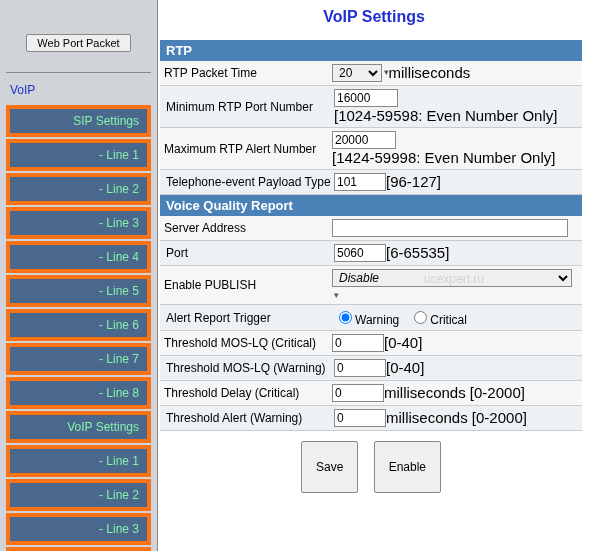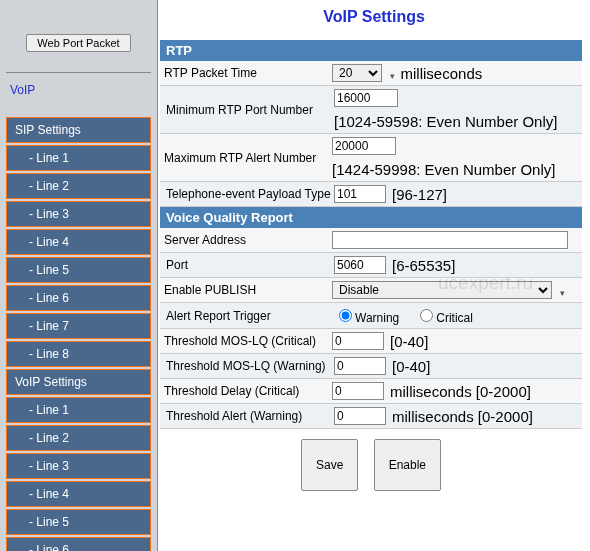--- a/index.html
+++ b/index.html
@@ -24,29 +24,30 @@
     display: block;
     margin: 28px auto 20px auto;
     padding: 2px 10px;
     font-size: 11px;
     background: #efefef;
     border: 1px solid #888;
     border-radius: 2px;
     cursor: pointer;
   }
   .sidebar-hr { border: none; border-top: 1px solid #888; margin: 4px 0 8px 0; }
-  .voip-label { color: #2030d0; font-size: 12px; padding: 2px 4px 20px 4px; }
+  .voip-label { color: #2030d0; font-size: 12px; padding: 2px 4px 8px 4px; }
   .nav-item, .nav-sub {
     background: #4a688c;
-    color: #ffffff;
+    color: #86efac;
     padding: 5px 8px;
     margin-bottom: 2px;
     font-size: 12px;
-    border: 1px solid #f97316;
+    border: 4px solid #f97316;
     cursor: pointer;
+    text-align: right;
   }
   .nav-sub { padding-left: 22px; }
   .main {
     flex: 1;
     padding: 0;
     position: relative;
   }
   .page-title {
     text-align: center;
     color: #2030d0;
@@ -67,57 +68,57 @@
   .row {
     display: flex;
     align-items: center;
     border-bottom: 1px solid #ccc;
     padding: 3px 4px;
     background: #f4f6f8;
     min-height: 24px;
   }
   .row.alt { background: #eef1f4; padding-left: 6px; }
   .lbl { width: 168px; flex-shrink: 0; }
-  .val { flex: 1; display: flex; align-items: flex-end; gap: 6px; flex-wrap: wrap; }
+  .val { flex: 1; display: flex; align-items: flex-start; gap: 0; flex-wrap: wrap; }
   .val input[type="text"] {
     font-size: 12px;
     padding: 1px 2px;
     border: 1px solid #888;
   }
   .inp-sm { width: 52px; }
   .inp-md { width: 64px; }
   .inp-lg { width: 236px; }
   select {
     font-size: 12px;
     border: 1px solid #888;
     padding: 0 2px;
   }
   .sel-sm { width: 50px; }
-  .sel-lg { width: 220px; }
+  .sel-lg { width: 240px; font-style: italic; }
   .hint { font-size: 15px; }
   .radio-wrap label { margin-right: 10px; font-size: 12px; }
   .footer {
     text-align: center;
     padding: 10px 0 6px 0;
   }
   .footer button {
     padding: 18px 14px;
     font-size: 12px;
     margin: 0 6px;
     background: #efefef;
     border: 1px solid #888;
     border-radius: 2px;
     cursor: pointer;
   }
   .tri::before { content: "▾"; font-size: 9px; color: #555; margin-left: 2px; }
   .watermark {
     position: absolute;
-    top: 272px; left: 280px;
+    top: 272px; left: 266px;
     color: rgba(0,0,0,0.12);
-    font-size: 19px;
+    font-size: 12px;
     pointer-events: none;
     font-family: Arial, sans-serif;
   }
 </style>
 </head>
 <body>
 
 <div class="layout">
   <div class="sidebar">
     <button class="web-port-btn">Web Port Packet</button>

